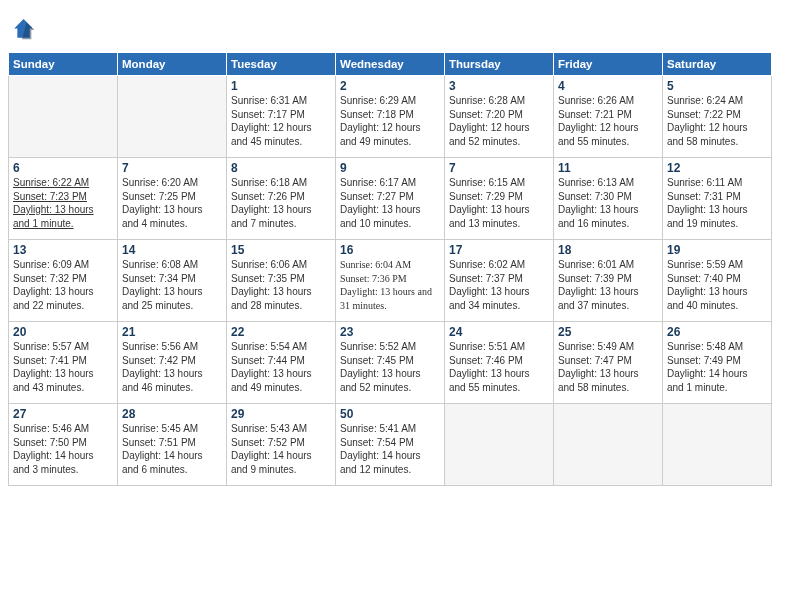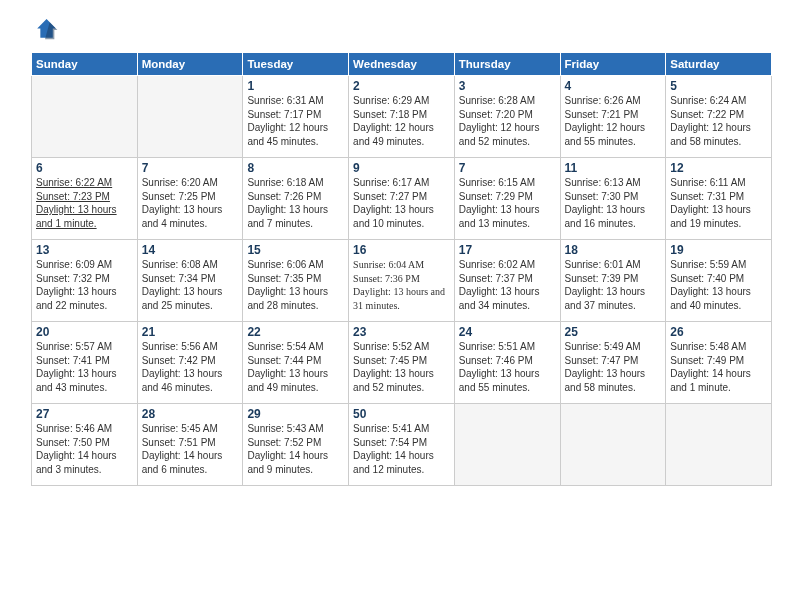--- a/index.html
+++ b/index.html
@@ -7,21 +7,21 @@
       width: 792px;
       height: 612px;
       font-family: Arial, sans-serif;
       background: #fff;
       overflow: hidden;
     }
     .page {
       width: 792px;
       height: 612px;
       background: #fff;
-      padding: 16px 20px 10px 31px;
+      padding: 16px 20px 10px 8px;
     }
     .header {
       display: flex;
       justify-content: space-between;
       align-items: flex-start;
       margin-bottom: 8px;
     }
     .logo {
       display: flex;
       align-items: center;

